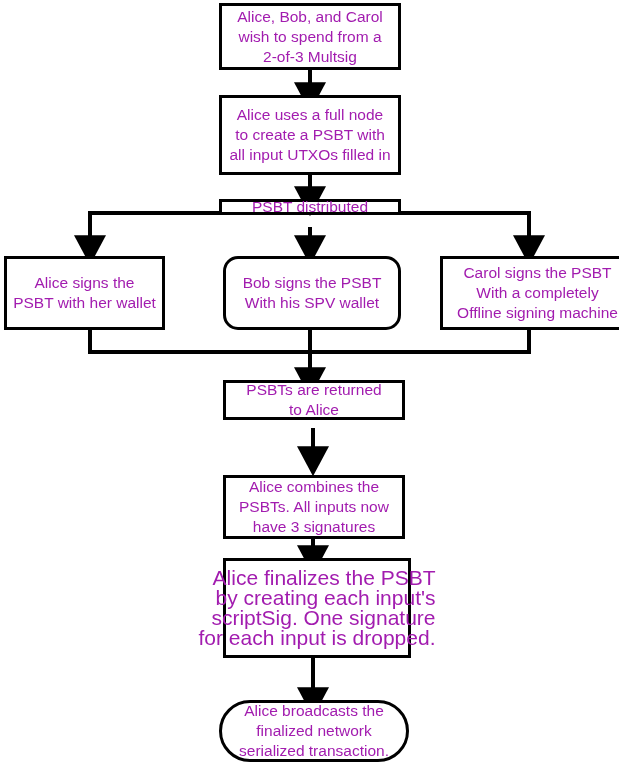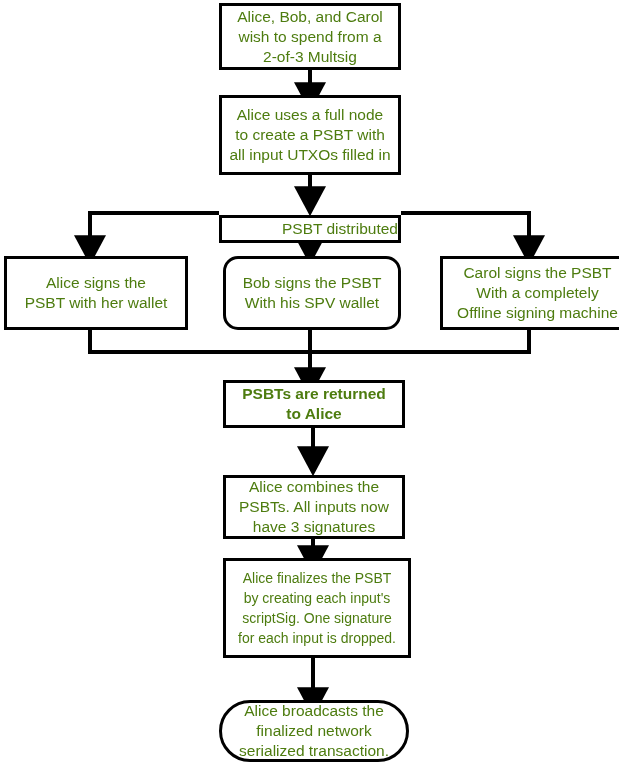--- a/index.html
+++ b/index.html
@@ -36,39 +36,39 @@
     z-index: 2;
   }
   .node-terminal {
     border-radius: 40px;
     justify-content: center;
   }
   .node-label {
     font-family: "Liberation Sans", sans-serif;
     font-size: 15.5px;
     line-height: 20px;
-    color: #4d7c0f;
+    color: #a21caf;
     text-align: center;
     white-space: pre;
     letter-spacing: 0px;
   }
 
   
   #node-start        { left: 219px; top: 3px;   width: 182px; height: 67px; }
   #node-create-psbt  { left: 219px; top: 95px;  width: 182px; height: 80px; }
-  #node-distributed  { left: 219px; top: 215px; width: 182px; height: 28px; justify-content: flex-end; }
-  #node-alice-sign   { left: 4px;   top: 256px; width: 184px; height: 74px; }
+  #node-distributed  { left: 219px; top: 199px; width: 182px; height: 16px; }
+  #node-alice-sign   { left: 4px;   top: 256px; width: 161px; height: 74px; }
   #node-bob-sign     { left: 223px; top: 256px; width: 178px; height: 74px; border-radius: 15px; }
   #node-carol-sign   { left: 440px; top: 256px; width: 195px; height: 74px; }
-  #node-returned     { left: 223px; top: 380px; width: 182px; height: 48px; font-weight: bold; }
+  #node-returned     { left: 223px; top: 380px; width: 182px; height: 40px; }
   #node-combine      { left: 223px; top: 475px; width: 182px; height: 64px; }
   #node-finalize     { left: 223px; top: 558px; width: 188px; height: 100px; }
   #node-broadcast    { left: 219px; top: 700px; width: 190px; height: 62px; }
 
-  #node-finalize .node-label { font-size: 14px; }
+  #node-finalize .node-label { font-size: 21px; text-align: right; }
 </style>
 </head>
 <body>
 
 <div id="flowchart-root">
 
   <svg id="flow-svg" viewBox="0 0 619 765" xmlns="http://www.w3.org/2000/svg">
     <defs>
       <marker id="arrowhead" markerWidth="12" markerHeight="12" refX="1.2" refY="4" orient="auto" markerUnits="strokeWidth">
         <path d="M0,0 L0,8 L7.5,4 z" fill="#000000"></path>

